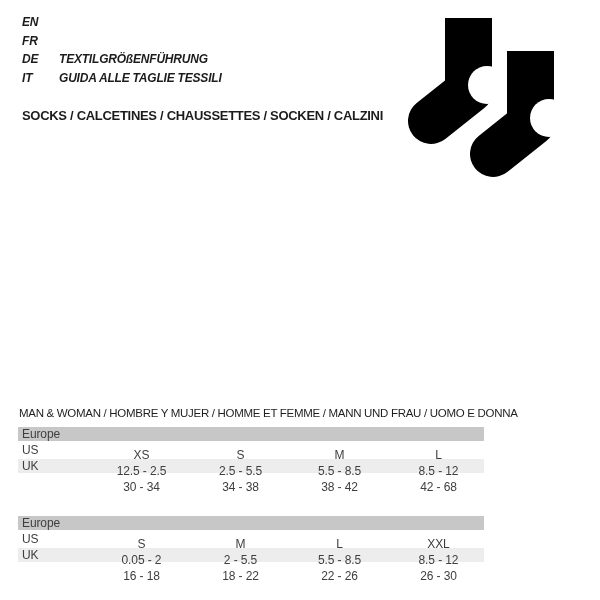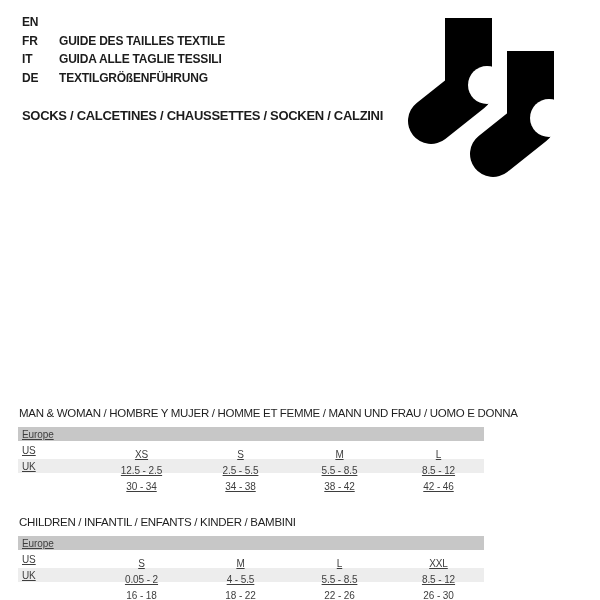--- a/index.html
+++ b/index.html
@@ -2,62 +2,61 @@
 <html><head>
 <meta charset="utf-8">
 <style>
   html,body{margin:0;padding:0;}
   body{
     width:600px;height:600px;background:#ffffff;position:relative;overflow:hidden;
     font-family:"Liberation Sans", sans-serif;
     -webkit-font-smoothing:antialiased;
   }
   
-  .lang-block{position:absolute;left:22px;top:13px;}
+  .lang-block{position:absolute;left:22px;top:13px;font-style:italic;}
   .lang-row{display:flex;height:18.6px;align-items:center;
     font-weight:700;font-size:12px;letter-spacing:-0.2px;color:#1c1c1c;white-space:nowrap;}
   .lang-code{width:37px;flex:0 0 37px;}
   .category{position:absolute;left:22px;top:108px;
     font-weight:700;font-size:13px;letter-spacing:-0.3px;color:#1c1c1c;white-space:nowrap;text-align:right;}
   
   .socks-svg{position:absolute;left:400px;top:5px;width:180px;height:180px;}
   
   .table-sec{position:absolute;left:18px;width:466px;}
   .table-sec.adult{top:407px;}
   .table-sec.children{top:516px;}
   .ttitle{font-weight:400;font-size:11.5px;letter-spacing:-0.3px;color:#1f1f1f;
     line-height:13px;margin:0 0 7px 1px;white-space:nowrap;}
   .size-table{width:466px;}
   .trow{display:flex;height:14px;margin-bottom:2px;align-items:center;
-    font-size:10px;color:#3e3e3e;letter-spacing:-0.1px;text-decoration:underline;}
+    font-size:12px;color:#3e3e3e;letter-spacing:-0.1px;}
   .trow.thead{background:#c7c7c7;}
   .trow.alt{background:#ededed;align-items:center;}
   .c0{width:70px;flex:0 0 70px;padding-left:4px;text-align:left;}
   .c{width:99px;flex:0 0 99px;text-align:center;margin-top:41px;}
 </style>
 </head>
 <body>
 
 <div class="page">
 
   <div class="lang-block">
       <div class="lang-row">
         <span class="lang-code">EN</span>
       </div>
       <div class="lang-row">
         <span class="lang-code">FR</span>
-        <span class="lang-label">GUIDE DES TAILLES TEXTILE</span>
+      </div>
+      <div class="lang-row">
+        <span class="lang-code">DE</span>
+        <span class="lang-label">TEXTILGRÖßENFÜHRUNG</span>
       </div>
       <div class="lang-row">
         <span class="lang-code">IT</span>
         <span class="lang-label">GUIDA ALLE TAGLIE TESSILI</span>
-      </div>
-      <div class="lang-row">
-        <span class="lang-code">DE</span>
-        <span class="lang-label">TEXTILGRÖßENFÜHRUNG</span>
       </div>
     </div>
 
   <div class="category">SOCKS / CALCETINES / CHAUSSETTES / SOCKEN / CALZINI</div>
 
   <svg class="socks-svg" viewBox="400 5 180 180" xmlns="http://www.w3.org/2000/svg" aria-hidden="true">
     <defs>
       <g id="sock">
         <rect x="445" y="18" width="47" height="70" fill="#000000"></rect>
         <path d="M470,90 L431,121" stroke="#000000" stroke-width="46" stroke-linecap="round" fill="none"></path>
@@ -83,39 +82,38 @@
           <div class="c">12.5 - 2.5</div>
           <div class="c">2.5 - 5.5</div>
           <div class="c">5.5 - 8.5</div>
           <div class="c">8.5 - 12</div>
         </div>
         <div class="trow alt">
           <div class="c0">UK</div>
           <div class="c">30 - 34</div>
           <div class="c">34 - 38</div>
           <div class="c">38 - 42</div>
-          <div class="c">42 - 46</div>
+          <div class="c">42 - 68</div>
         </div>
       </div>
   </section>
 
   <section class="table-sec children">
-    <div class="ttitle">CHILDREN / INFANTIL / ENFANTS / KINDER / BAMBINI</div>
     <div class="size-table">
         <div class="trow thead">
           <div class="c0">Europe</div>
           <div class="c">S</div>
           <div class="c">M</div>
           <div class="c">L</div>
           <div class="c">XXL</div>
         </div>
         <div class="trow">
           <div class="c0">US</div>
           <div class="c">0.05 - 2</div>
-          <div class="c">4 - 5.5</div>
+          <div class="c">2 - 5.5</div>
           <div class="c">5.5 - 8.5</div>
           <div class="c">8.5 - 12</div>
         </div>
         <div class="trow alt">
           <div class="c0">UK</div>
           <div class="c">16 - 18</div>
           <div class="c">18 - 22</div>
           <div class="c">22 - 26</div>
           <div class="c">26 - 30</div>
         </div>

